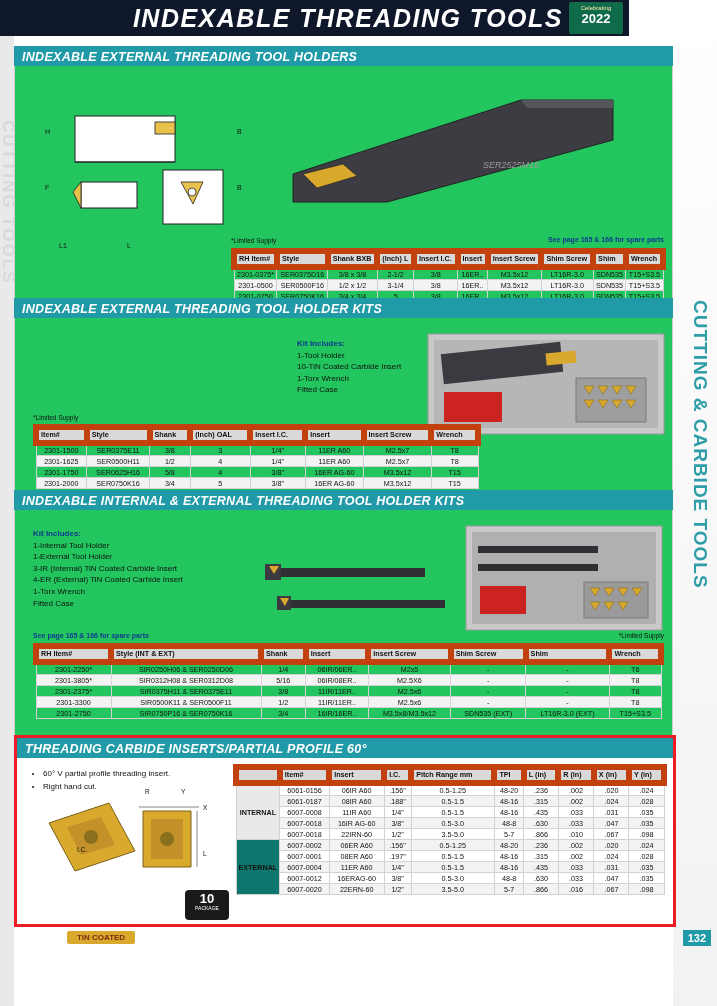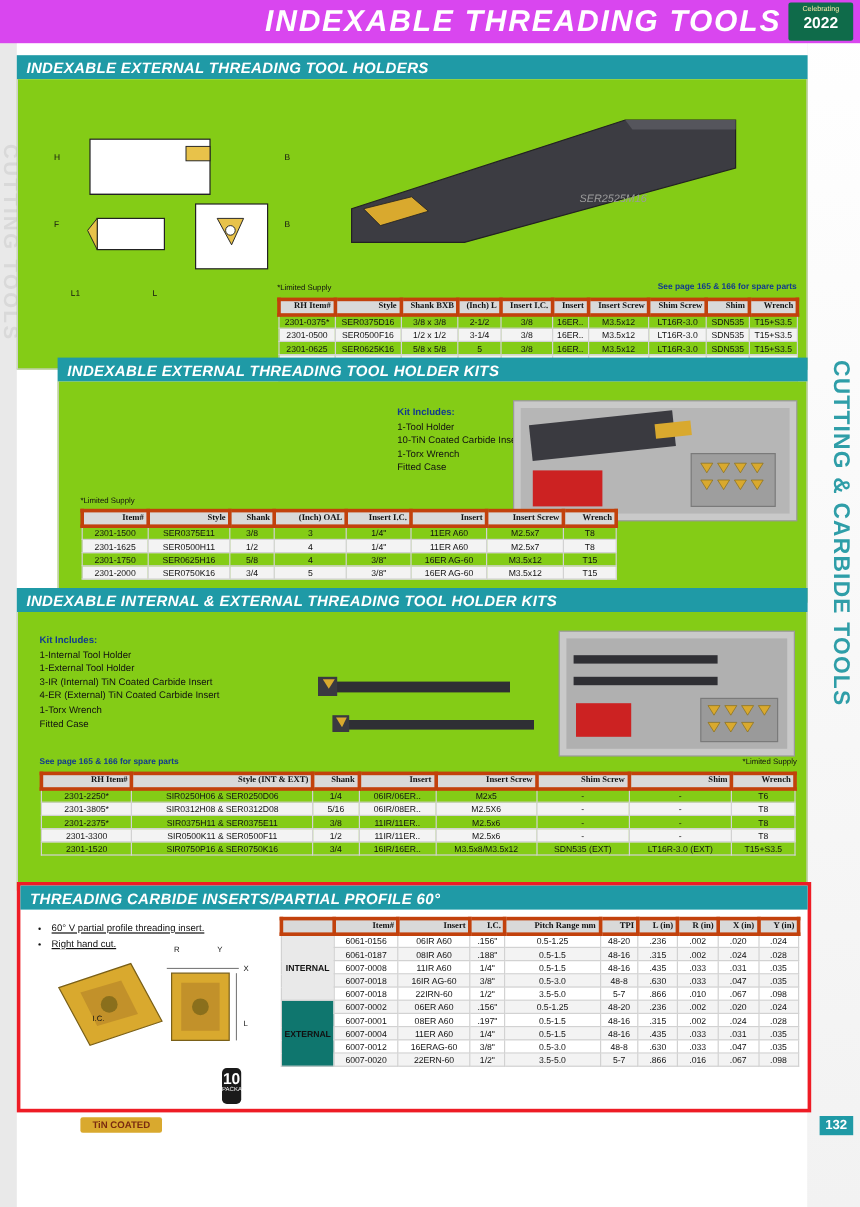--- a/index.html
+++ b/index.html
@@ -21,42 +21,42 @@
     font-size:19px; font-weight:bold; letter-spacing:1px;
     color:#2f9ea8; white-space:nowrap;
   }
   .side-text-left {
     position:absolute; left:-2px; top:120px;
     writing-mode:vertical-rl; text-orientation:mixed;
     font-size:17px; font-weight:bold; letter-spacing:2px;
     color:#d9d9d9; white-space:nowrap;
   }
   
-  #header { position:absolute; left:0; top:0; width:717px; height:36px;
-            background:#d946ef;padding-left:15px; }
+  #header { position:absolute; left:0; top:0; width:629px; height:36px;
+            background:#0f172a;padding-left:15px; }
   #header .title { position:absolute; right:66px; top:4px;
       font-size:25px; font-weight:bold; color:#ffffff; letter-spacing:1.5px;
       font-style:italic; }
   #header .celeb { position:absolute; right:6px; top:2px; width:54px; height:32px;
       background:#0f6b4a; border-radius:2px; color:#ffe9a8; font-size:6px;
       text-align:center; padding-top:3px; line-height:1.1; }
   #header .celeb b { display:block; font-size:13px; color:#ffffff; letter-spacing:0; }
   
   .sect { position:absolute; left:14px; width:659px; }
   .sect-hd {
     background:#1f9aa6; color:#ffffff; font-weight:bold; font-style:italic;
     font-size:12.5px; padding:4px 8px 3px 8px; letter-spacing:0.3px;
     height:20px;
   }
-  .panel { border:1px solid #cfcfcf; border-top:none; background:#84cc16; position:relative; }
+  .panel { border:1px solid #cfcfcf; border-top:none; background:#22c55e; position:relative; }
   
   table.t { border-collapse:collapse; font-size:7.2px; width:100%; }
   table.t th {
-    background:#d9d9d9; border:3px solid #c2410c; color:#111;
-    font-weight:bold; padding:1px 2px; text-align:right; line-height:1.05;font-family:Liberation Serif, serif;
+    background:#d9d9d9; border:6px solid #c2410c; color:#111;
+    font-weight:bold; padding:1px 2px; text-align:left; line-height:1.05;
   }
   table.t td {
     border:1px solid #d2d2d2; padding:1px 2px; text-align:center;
     color:#111; line-height:1.1; height:11px;
   }
   table.t tr:nth-child(even) td { background:#f3f3f3; }
   .bullets { font-size:8px; color:#111; line-height:1.45; }
   .bullets li { margin:0 0 1px 0; }
   .smallnote { font-size:6.5px; color:#111; }
   .bluetext { color:#123a8f; font-weight:bold; }
@@ -156,32 +156,20 @@
                 <td>1/2 x 1/2</td>
                 <td>3-1/4</td>
                 <td>3/8</td>
                 <td>16ER..</td>
                 <td>M3.5x12</td>
                 <td>LT16R-3.0</td>
                 <td>SDN535</td>
                 <td>T15+S3.5</td>
               </tr>
               <tr>
-                <td>2301-0625</td>
-                <td>SER0625K16</td>
-                <td>5/8 x 5/8</td>
-                <td>5</td>
-                <td>3/8</td>
-                <td>16ER..</td>
-                <td>M3.5x12</td>
-                <td>LT16R-3.0</td>
-                <td>SDN535</td>
-                <td>T15+S3.5</td>
-              </tr>
-              <tr>
                 <td>2301-0750</td>
                 <td>SER0750K16</td>
                 <td>3/4 x 3/4</td>
                 <td>5</td>
                 <td>3/8</td>
                 <td>16ER..</td>
                 <td>M3.5x12</td>
                 <td>LT16R-3.0</td>
                 <td>SDN535</td>
                 <td>T15+S3.5</td>
@@ -197,21 +185,21 @@
                 <td>LT16R-3.0</td>
                 <td>SDN535</td>
                 <td>T15+S3.5</td>
               </tr>
             </tbody>
         </table>
       </div>
     </div>
   </div>
 
-  <div class="sect" style="top:298px;padding-left:34px;">
+  <div class="sect" style="top:298px;">
     <div class="sect-hd">INDEXABLE EXTERNAL THREADING TOOL HOLDER KITS</div>
     <div class="panel" style="height:184px;">
 
 
       <div style="position:absolute;left:282px;top:20px;width:150px;">
         <div class="bullets" style="font-weight:bold;color:#123a8f;">Kit Includes:</div>
         <div id="ki-s2" class="bullets">
             <div>1-Tool Holder</div>
             <div>10-TiN Coated Carbide Insert</div>
             <div>1-Torx Wrench</div>
@@ -396,39 +384,39 @@
                 <td>2301-3300</td>
                 <td>SIR0500K11 &amp; SER0500F11</td>
                 <td>1/2</td>
                 <td>11IR/11ER..</td>
                 <td>M2.5x6</td>
                 <td>-</td>
                 <td>-</td>
                 <td>T8</td>
               </tr>
               <tr>
-                <td>2301-1520</td>
+                <td>2301-2750</td>
                 <td>SIR0750P16 &amp; SER0750K16</td>
                 <td>3/4</td>
                 <td>16IR/16ER..</td>
                 <td>M3.5x8/M3.5x12</td>
                 <td>SDN535  (EXT)</td>
                 <td>LT16R-3.0 (EXT)</td>
                 <td>T15+S3.5</td>
               </tr>
             </tbody>
         </table>
       </div>
     </div>
   </div>
 
   <div id="redbox">
     <div class="sect-hd" style="background:#1f9aa6;">THREADING CARBIDE INSERTS/PARTIAL PROFILE 60°</div>
 
-    <ul class="bullets" style="position:absolute;left:14px;top:30px;width:200px;padding-left:12px;margin:0;text-decoration:underline;" id="ul-rb">
+    <ul class="bullets" style="position:absolute;left:14px;top:30px;width:200px;padding-left:12px;margin:0;" id="ul-rb">
         <li>60° V partial profile threading insert.</li>
         <li>Right hand cut.</li>
       </ul>
 
     <svg width="180" height="110" style="position:absolute;left:22px;top:55px;">
       <polygon points="10,30 70,10 96,58 36,78" fill="#d9a92e" stroke="#7a6018"></polygon>
       <polygon points="28,34 62,24 76,52 42,62" fill="#c2912a"></polygon>
       <circle cx="52" cy="44" r="7" fill="#8a6f1c"></circle>
       <polygon points="104,18 152,18 152,74 104,74" fill="#d9a92e" stroke="#7a6018"></polygon>
       <polygon points="112,26 144,26 144,66 112,66" fill="#c2912a"></polygon>
@@ -436,21 +424,21 @@
       <line x1="100" y1="14" x2="160" y2="14" stroke="#333" stroke-width="0.6"></line>
       <line x1="158" y1="18" x2="158" y2="74" stroke="#333" stroke-width="0.6"></line>
     </svg>
     <div class="lbl" style="position:absolute;left:128px;top:50px;font-size:6.5px;">R</div>
     <div class="lbl" style="position:absolute;left:164px;top:50px;font-size:6.5px;">Y</div>
     <div class="lbl" style="position:absolute;left:186px;top:66px;font-size:6.5px;">X</div>
     <div class="lbl" style="position:absolute;left:60px;top:108px;font-size:6.5px;">I.C.</div>
     <div class="lbl" style="position:absolute;left:186px;top:112px;font-size:6.5px;">L</div>
 
     <div style="position:absolute;left:50px;top:160px;background:#d9a92e;color:#7a2b10;font-size:8px;font-weight:bold;padding:2px 10px;border-radius:2px;margin-top:33px;">TiN COATED</div>
-    <div style="position:absolute;left:168px;top:152px;width:16px;height:30px;background:#1a1a1a;color:#fff;border-radius:4px;text-align:center;font-size:5px;padding-top:2px;line-height:1.1;">
+    <div style="position:absolute;left:168px;top:152px;width:44px;height:30px;background:#1a1a1a;color:#fff;border-radius:4px;text-align:center;font-size:5px;padding-top:2px;line-height:1.1;">
       <div style="font-size:13px;font-weight:bold;">10</div>
       <div>PACKAGE</div>
     </div>
 
     <div style="position:absolute;left:216px;top:26px;right:6px;">
       <table class="t">
         <thead>
           <tr>
             <th style="width:9%"></th>
             <th>Item#</th>

